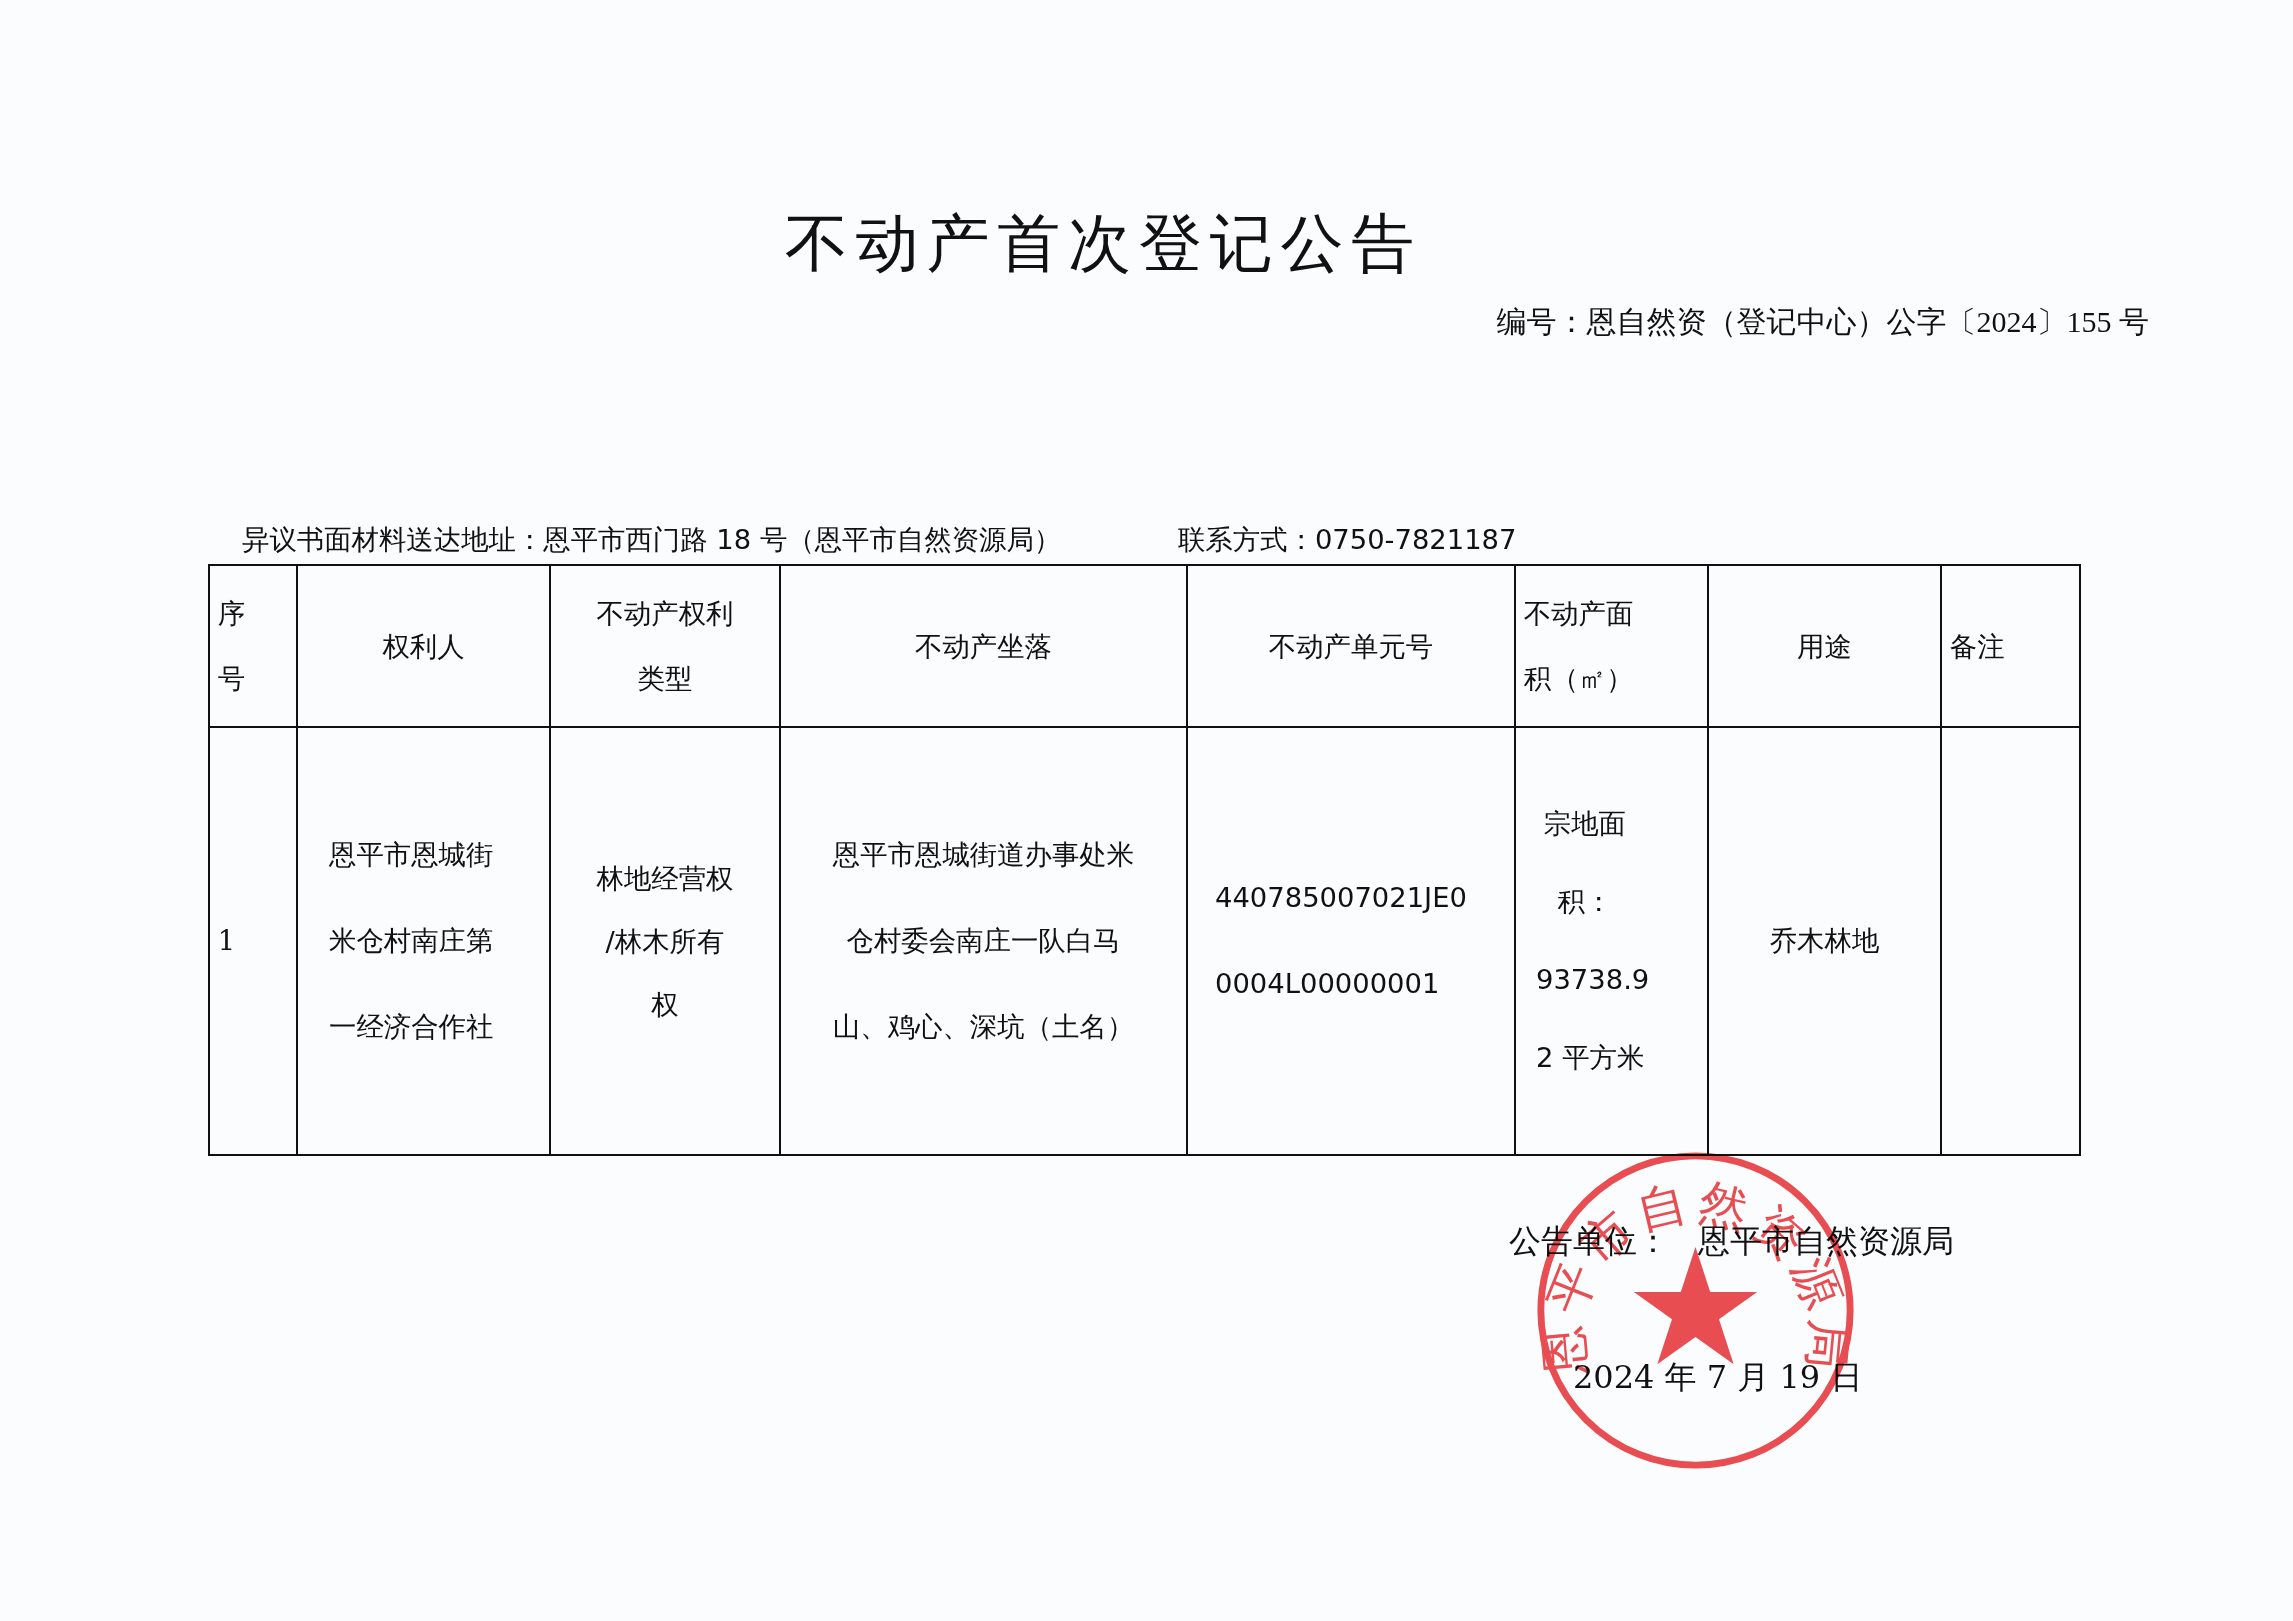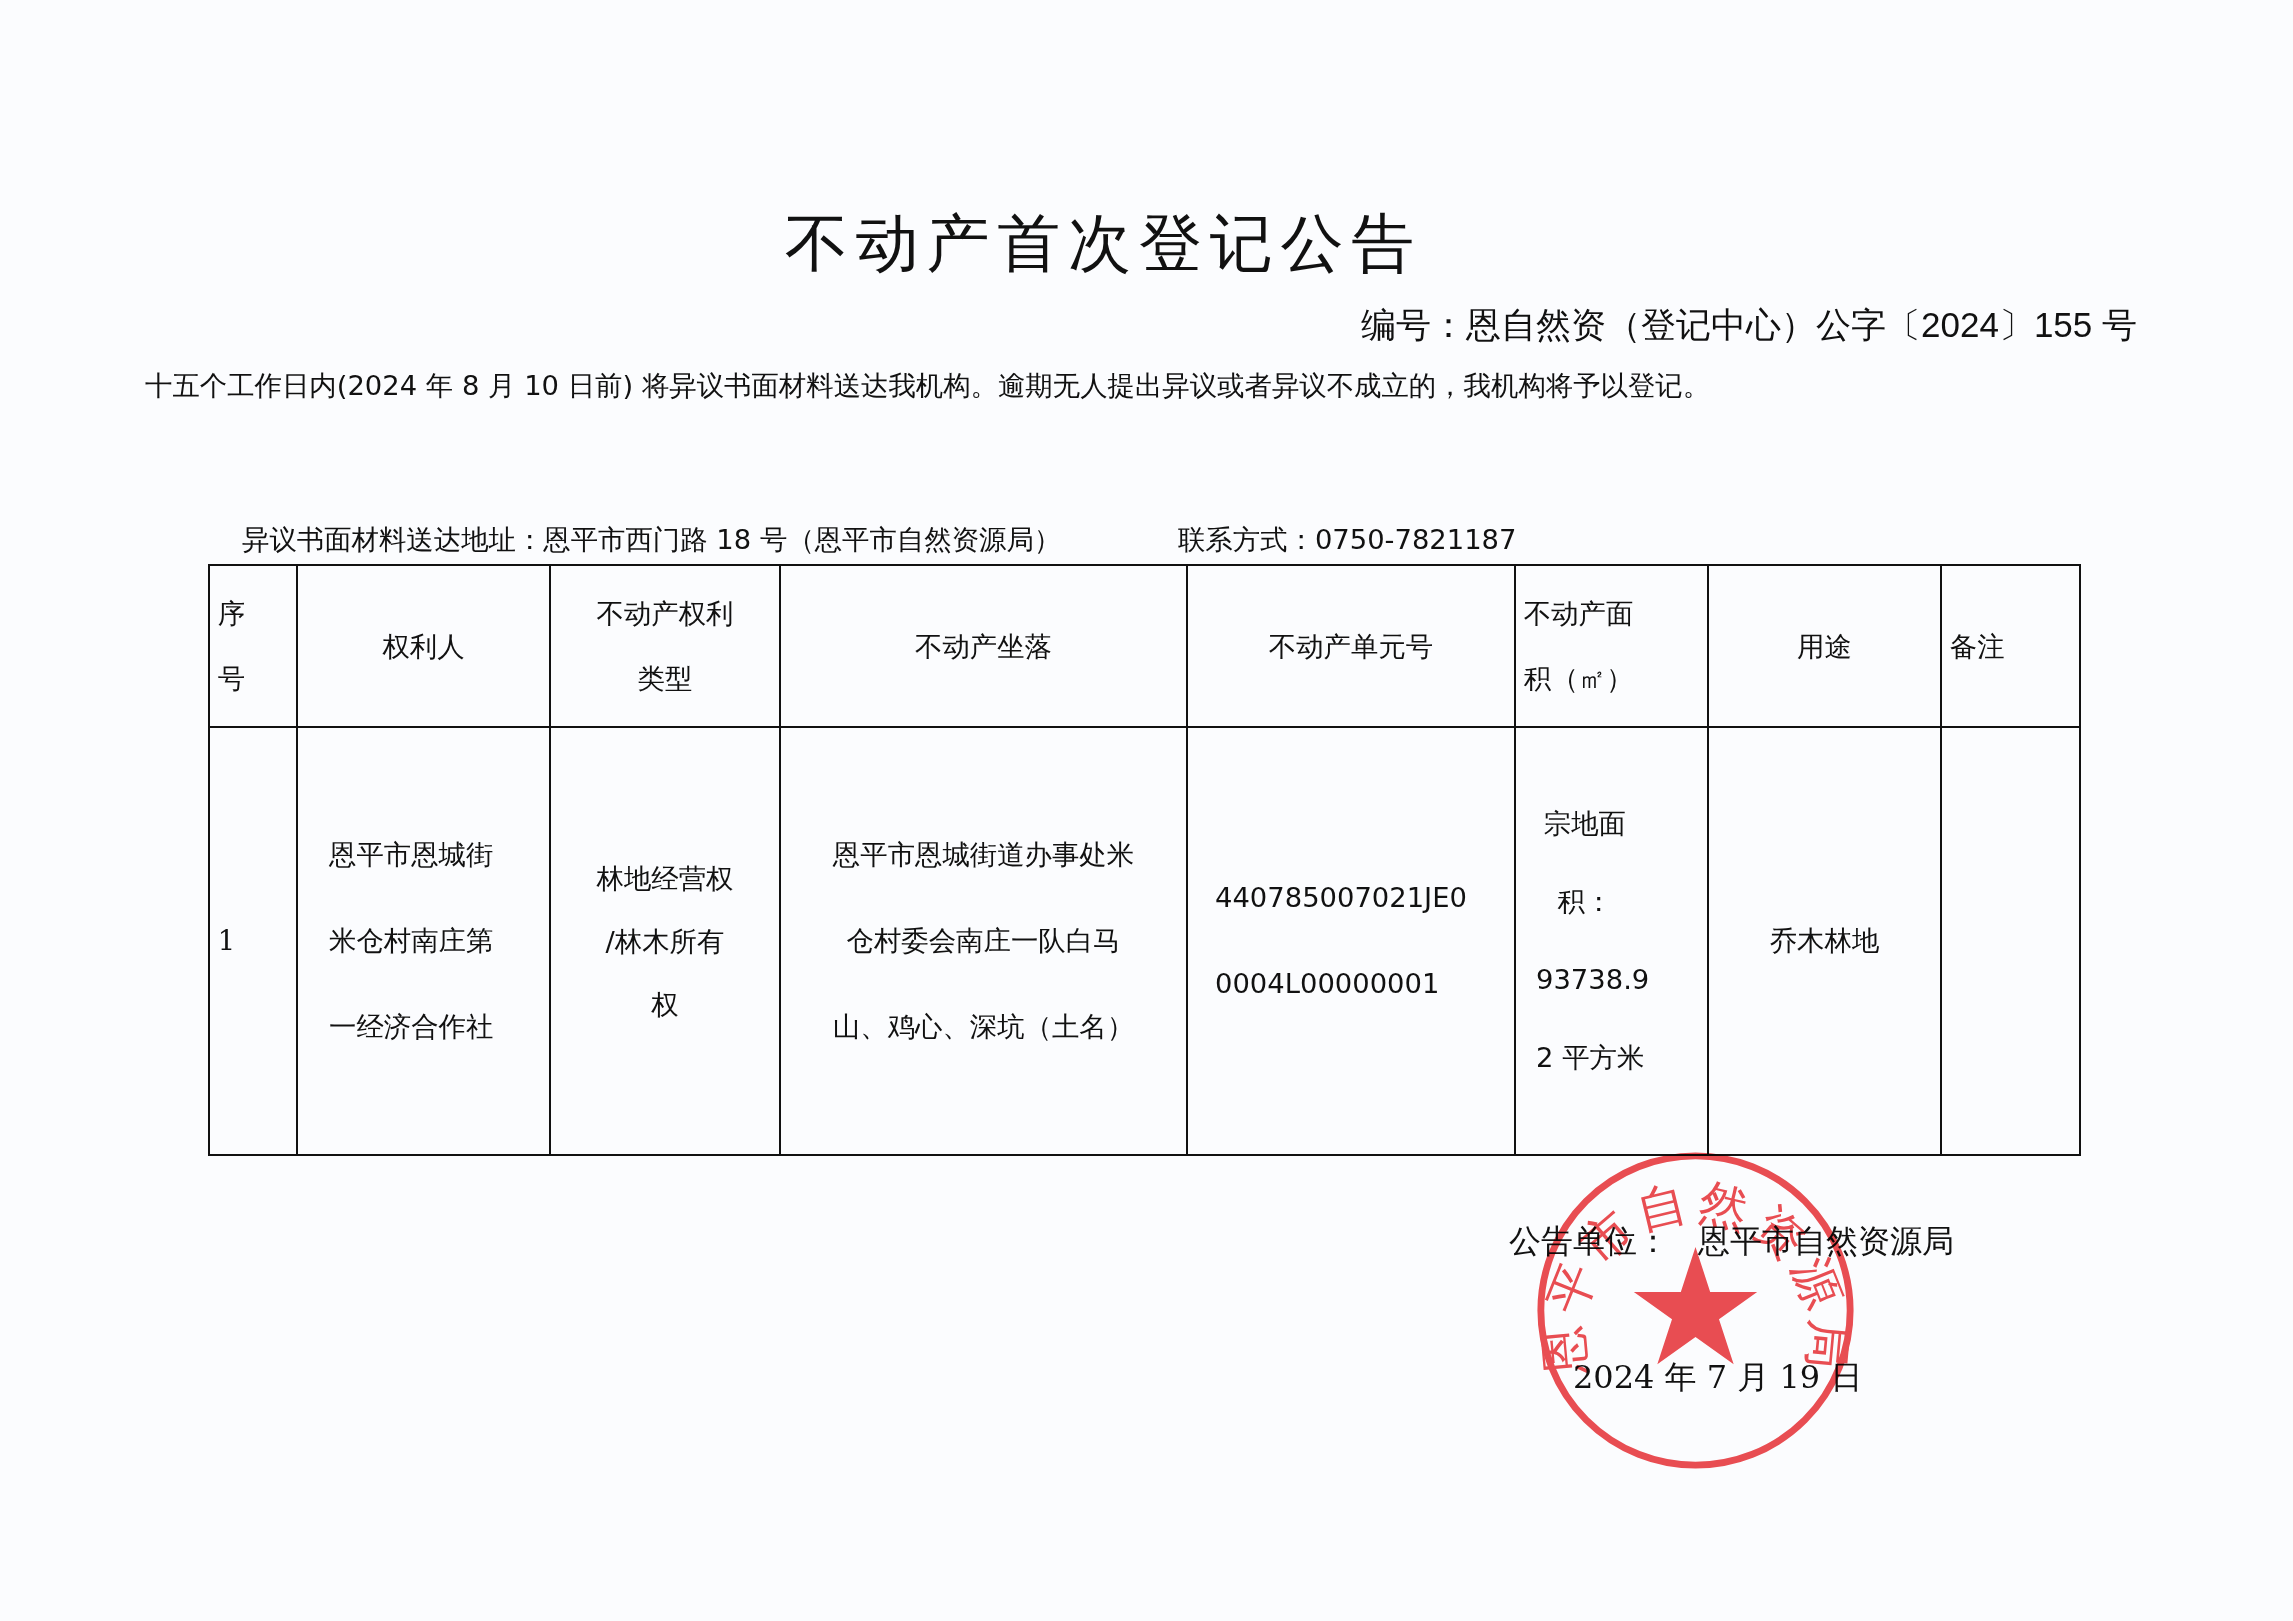--- a/index.html
+++ b/index.html
@@ -12,23 +12,23 @@
     color: #111;
   }
   .title {
     position: absolute; left: 0; top: 201px; width: 2207px;
     text-align: center;
     font-size: 63px; letter-spacing: 7.8px;
     font-family: "DejaVu Serif", serif;
     font-weight: normal;
   }
   .docno {
-    position: absolute; right: 157px; top: 302px;
-    font-size: 35px;
-    font-family: Liberation Sans, sans-serif;
+    position: absolute; right: 145px; top: 302px;
+    font-size: 30px;
+    font-family: Liberation Serif, serif;
   }
   .para {
     position: absolute; left: 145px; width: 2009px;
     font-size: 27.4px; line-height: 76px;
     font-family: "DejaVu Sans", sans-serif;
   }
   .para .indent { display: inline-block; width: 57px; }
   .addr-line {
     position: absolute; left: 201px; top: 522px;
     font-size: 27.4px;
@@ -84,21 +84,20 @@
   }
 </style>
 </head>
 <body>
 
 <div class="title">不动产首次登记公告</div>
 
 <div class="docno">编号：恩自然资（登记中心）公字〔2024〕155 号</div>
 
 <div class="para" style="top:348px;">
-  <div>十五个工作日内(2024 年 8 月 10 日前) 将异议书面材料送达我机构。逾期无人提出异议或者异议不成立的，我机构将予以登记。</div>
 </div>
 
 <div class="addr-line">
   <span>异议书面材料送达地址：恩平市西门路 18 号（恩平市自然资源局）</span>
   <span class="contact">联系方式：0750-7821187</span>
 </div>
 
 <table class="reg">
   <colgroup>
     <col style="width:88px">

